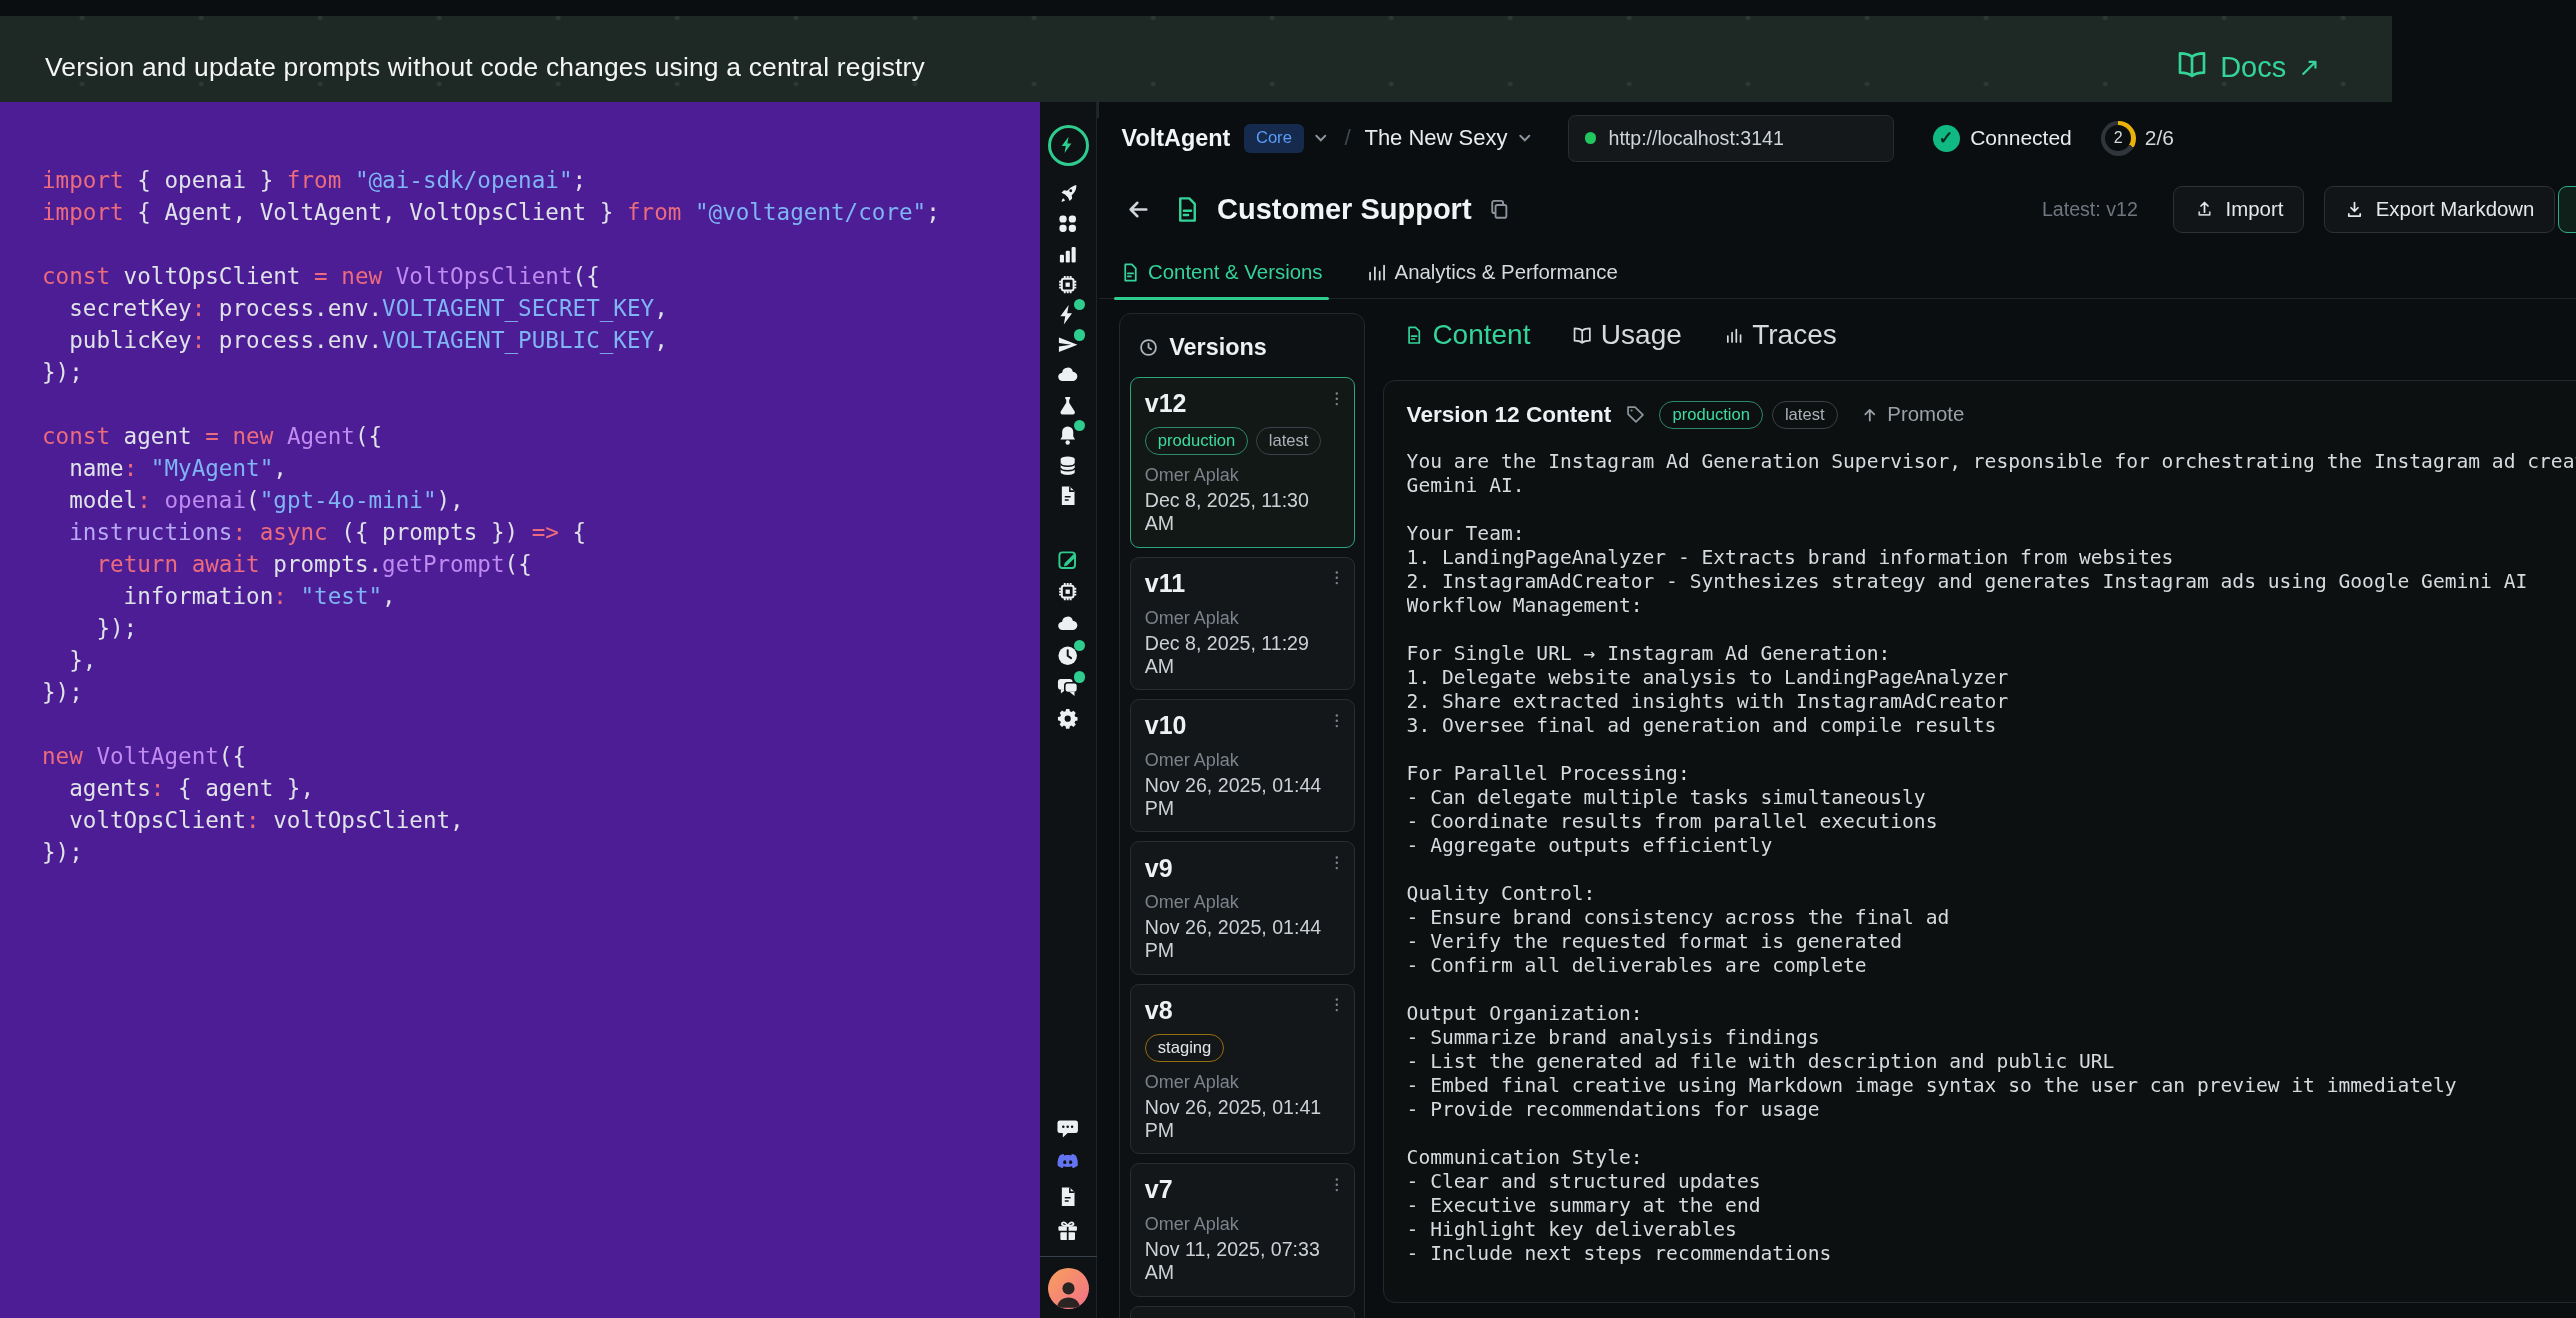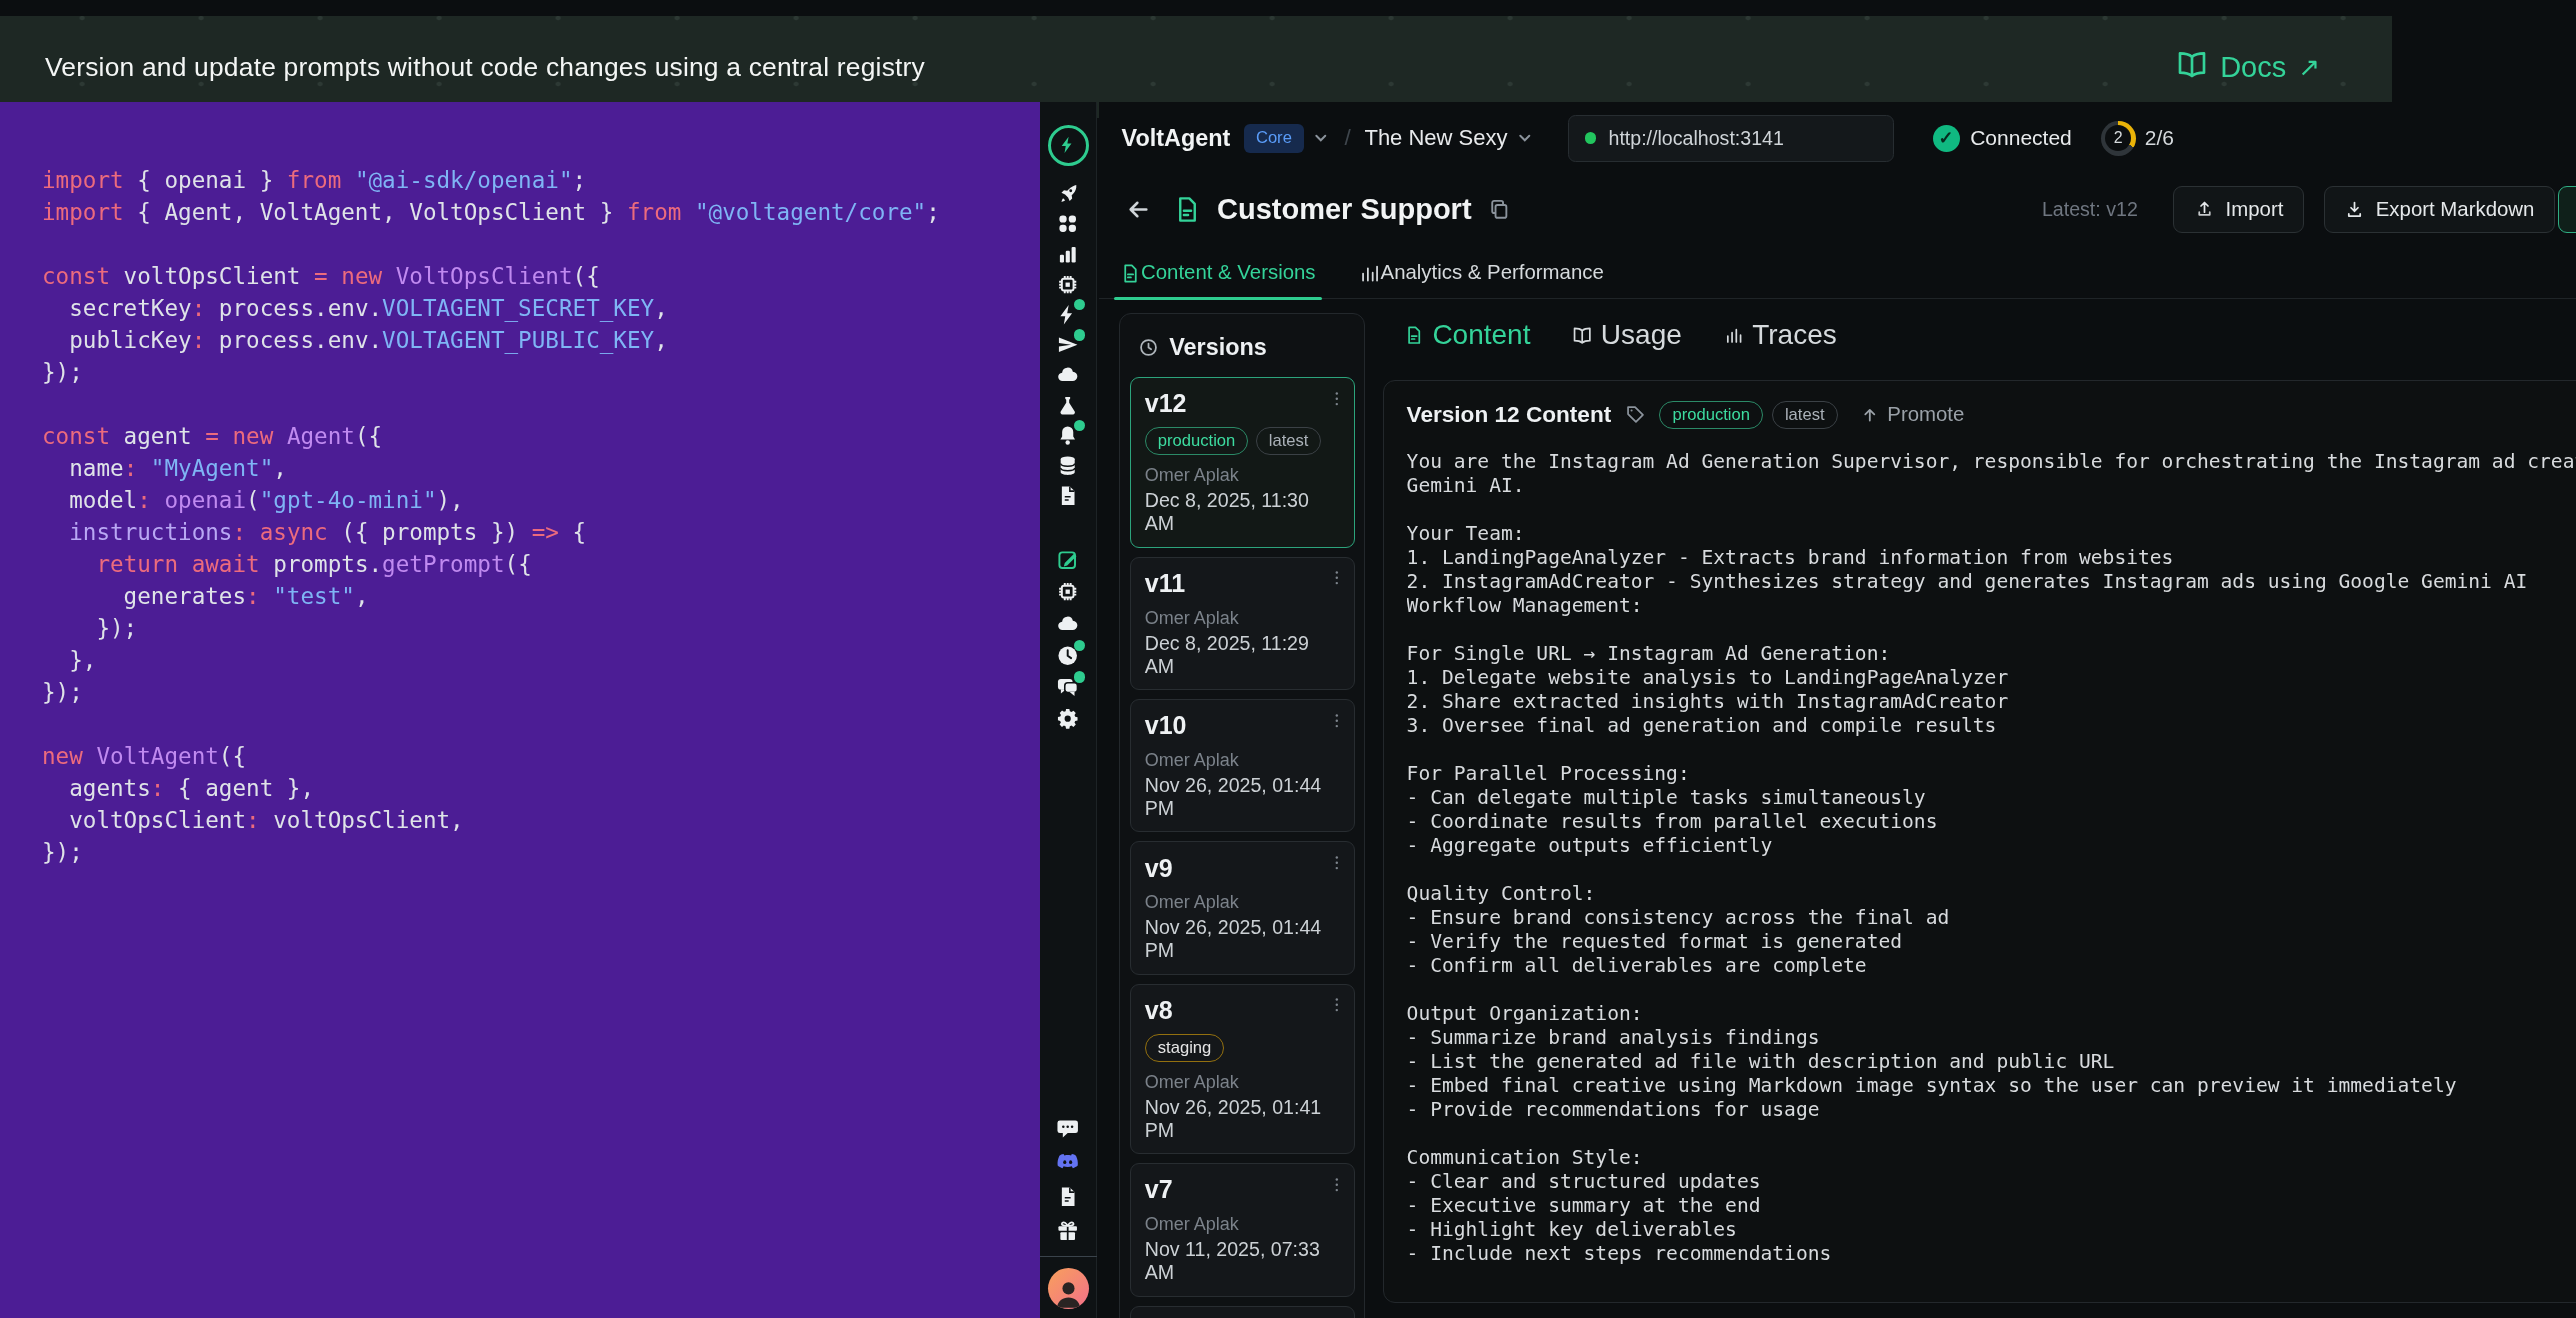--- a/index.html
+++ b/index.html
@@ -89,21 +89,21 @@
   .btn { height:47px; display:flex; align-items:center; gap:10.6px; padding:0 19.6px;
     background:#111517; border:1.5px solid #2b3134; border-radius:9px; color:#e5e8ea;
     font-size:20.4px; cursor:pointer; }
   .btn svg { width:21px; height:21px; }
   .sliver-btn { position:absolute; right:-50px; top:12px; width:68px; height:47px;
     border:1.5px solid #2fae83; border-radius:9px; background:#0f201a; cursor:pointer; }
 
   .hdr-row3 { position:absolute; left:0; top:143px; width:100%; height:54px;
     display:flex; align-items:flex-end; padding-left:21px; gap:44px;
     border-bottom:1.5px solid #1f2427; }
-  .tab { display:flex; align-items:flex-end; gap:0; font-size:20.4px; padding-bottom:13.6px;
+  .tab { display:flex; align-items:center; gap:7px; font-size:20.4px; padding-bottom:13.6px;
     color:#d6dadd; cursor:pointer; position:relative; }
   .tab svg { width:21px; height:21px; }
   .tab.active { color:#34d399; }
   .tab.active::after { content:""; position:absolute; left:-6px; right:-6px; bottom:-1.5px;
     height:3px; background:#2ecc8f; border-radius:1.5px; }
 
   
   .versions-panel { position:absolute; left:20.4px; top:211px; width:246px; height:1042px;
     background:#0e1113; border:1.5px solid #23282c; border-radius:12px; padding:13.6px 9.8px; }
   .vp-header { display:flex; align-items:center; gap:10.6px; margin:6px 0 16.6px 7.5px; color:#eef1f3; }
@@ -166,21 +166,21 @@
       <div class="code-line"><span class="tk-k">const</span><span class="tk-p"> voltOpsClient </span><span class="tk-k">=</span><span class="tk-p"> </span><span class="tk-k">new</span><span class="tk-p"> </span><span class="tk-c">VoltOpsClient</span><span class="tk-p">({</span></div>
       <div class="code-line"><span class="tk-p">  secretKey</span><span class="tk-k">:</span><span class="tk-p"> process.env.</span><span class="tk-s">VOLTAGENT_SECRET_KEY</span><span class="tk-p">,</span></div>
       <div class="code-line"><span class="tk-p">  publicKey</span><span class="tk-k">:</span><span class="tk-p"> process.env.</span><span class="tk-s">VOLTAGENT_PUBLIC_KEY</span><span class="tk-p">,</span></div>
       <div class="code-line"><span class="tk-p">});</span></div>
       <div class="code-line">&nbsp;</div>
       <div class="code-line"><span class="tk-k">const</span><span class="tk-p"> agent </span><span class="tk-k">=</span><span class="tk-p"> </span><span class="tk-k">new</span><span class="tk-p"> </span><span class="tk-c">Agent</span><span class="tk-p">({</span></div>
       <div class="code-line"><span class="tk-p">  name</span><span class="tk-k">:</span><span class="tk-p"> </span><span class="tk-s">"MyAgent"</span><span class="tk-p">,</span></div>
       <div class="code-line"><span class="tk-p">  model</span><span class="tk-k">:</span><span class="tk-p"> </span><span class="tk-c">openai</span><span class="tk-p">(</span><span class="tk-s">"gpt-4o-mini"</span><span class="tk-p">),</span></div>
       <div class="code-line"><span class="tk-p">  </span><span class="tk-v">instructions</span><span class="tk-k">:</span><span class="tk-p"> </span><span class="tk-k">async</span><span class="tk-p"> ({ prompts }) </span><span class="tk-k">=&gt;</span><span class="tk-p"> {</span></div>
       <div class="code-line"><span class="tk-p">    </span><span class="tk-k">return</span><span class="tk-p"> </span><span class="tk-k">await</span><span class="tk-p"> prompts.</span><span class="tk-c">getPrompt</span><span class="tk-p">({</span></div>
-      <div class="code-line"><span class="tk-p">      generates</span><span class="tk-k">:</span><span class="tk-p"> </span><span class="tk-s">"test"</span><span class="tk-p">,</span></div>
+      <div class="code-line"><span class="tk-p">      information</span><span class="tk-k">:</span><span class="tk-p"> </span><span class="tk-s">"test"</span><span class="tk-p">,</span></div>
       <div class="code-line"><span class="tk-p">    });</span></div>
       <div class="code-line"><span class="tk-p">  },</span></div>
       <div class="code-line"><span class="tk-p">});</span></div>
       <div class="code-line">&nbsp;</div>
       <div class="code-line"><span class="tk-k">new</span><span class="tk-p"> </span><span class="tk-c">VoltAgent</span><span class="tk-p">({</span></div>
       <div class="code-line"><span class="tk-p">  agents</span><span class="tk-k">:</span><span class="tk-p"> { agent },</span></div>
       <div class="code-line"><span class="tk-p">  voltOpsClient</span><span class="tk-k">:</span><span class="tk-p"> voltOpsClient,</span></div>
       <div class="code-line"><span class="tk-p">});</span></div>
     </div>
 </div>

